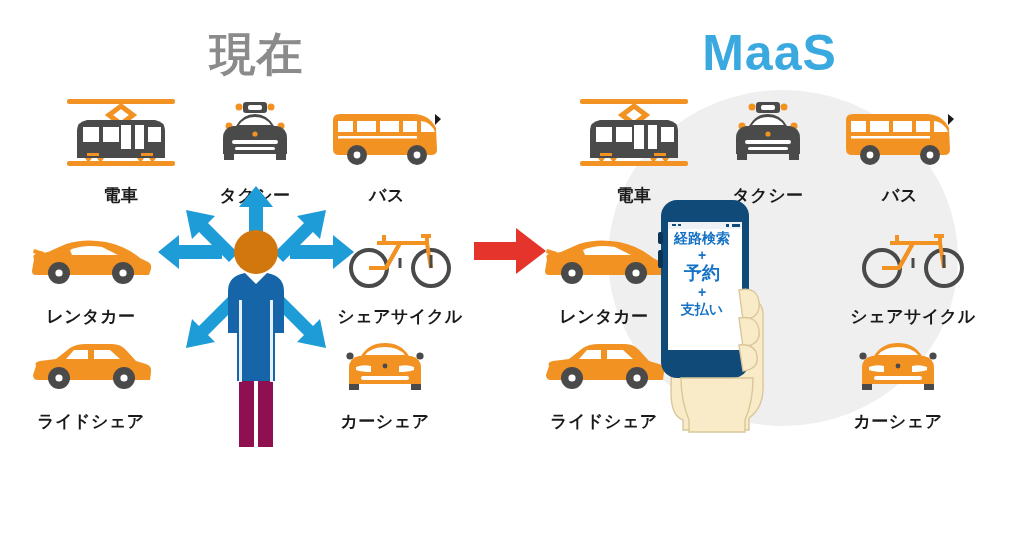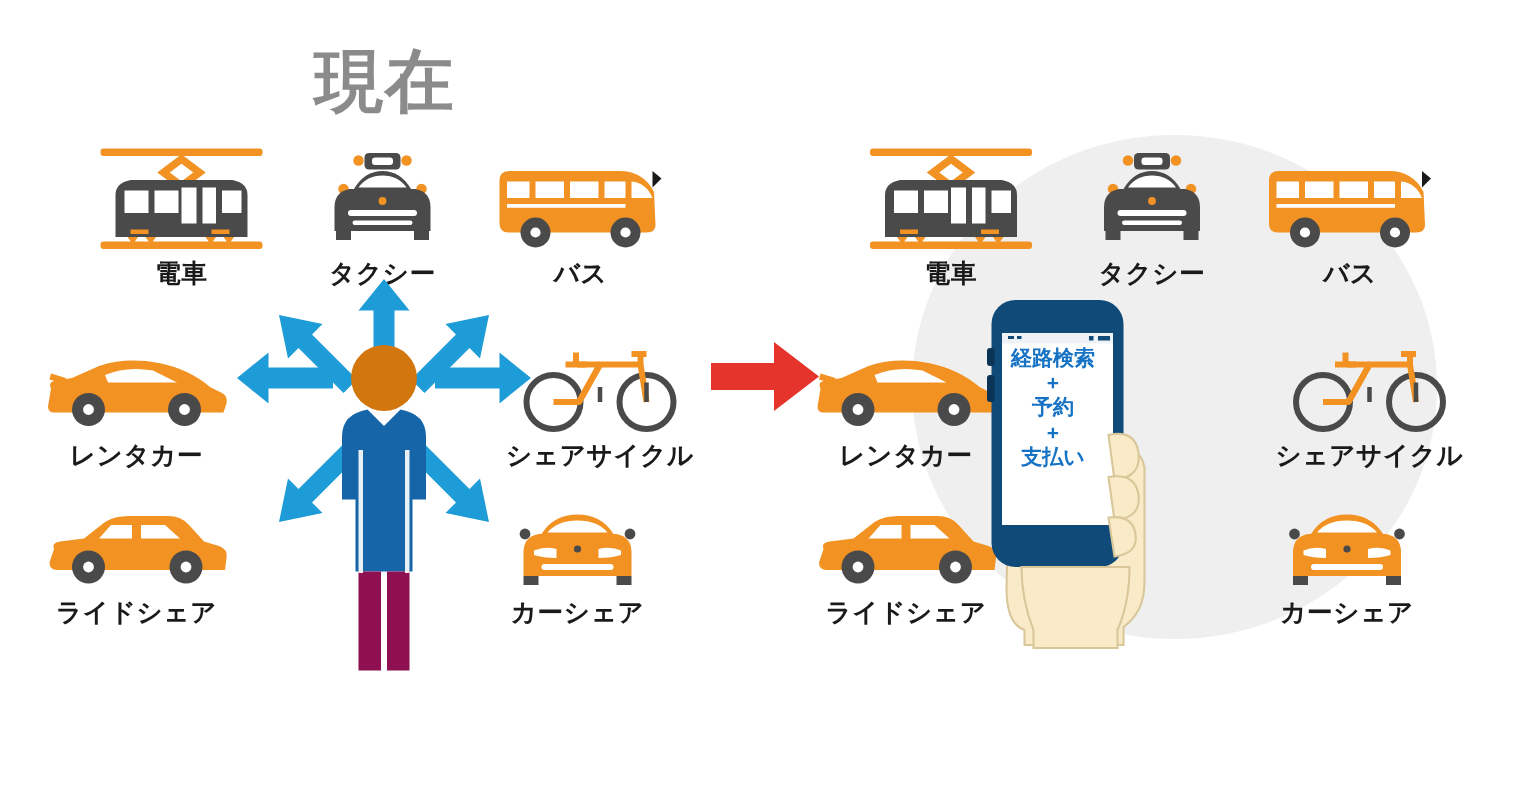--- a/index.html
+++ b/index.html
@@ -24,21 +24,21 @@
   
   .halo{
     position:absolute;left:95px;top:90px;width:350px;height:336px;
     background:#efefef;border-radius:50%;
   }
 
   
   .cell{position:absolute;width:150px;text-align:center;}
   .cell .art{height:78px;display:flex;align-items:flex-end;justify-content:center;}
   .cell .cap{
-    font-size:17px;font-weight:bold;color:#1a1a1a;margin-top:1px;
+    font-size:17px;font-weight:bold;color:#1a1a1a;margin-top:14px;
     letter-spacing:.5px;white-space:nowrap;
   }
 
   
   .p-train {left:46px;  top:92px;}
   .p-taxi  {left:180px; top:92px;}
   .p-bus   {left:312px; top:92px;}
   .p-rental{left:16px;  top:213px;text-align:center;}
   .p-cycle {left:300px; top:213px; width:200px;}
   .p-ride  {left:16px;  top:318px;}
@@ -230,20 +230,21 @@
   </div>
 
   <div class="red-arrow">
     <svg width="76" height="58" viewBox="0 0 76 58">
       <path d="M2 20 L44 20 L44 6 L74 29 L44 52 L44 38 L2 38 Z" fill="#E5342B"></path>
     </svg>
   </div>
 
   <div class="panel panel-right">
 
+    <div class="title title-maas">MaaS</div>
 
     <div class="halo"></div>
 
     <div class="cell p-train">
       <div class="art">
         <svg width="116" height="74" viewBox="0 0 116 74">
           <rect x="4" y="3" width="108" height="5" rx="2" fill="#F29222"></rect>
           <path d="M58 10 L70 19 L58 28 L46 19 Z" fill="none" stroke="#F29222" stroke-width="5"></path>
           <path d="M14 62 L14 34 Q14 26 24 24 L92 24 Q102 26 102 34 L102 62 Z" fill="#4A4A4A"></path>
           <rect x="20" y="31" width="16" height="15" fill="#fff"></rect>
@@ -395,20 +396,20 @@
           <path d="M226 345 Q242 343 244 356 Q246 369 230 371 Z" fill="#FAEBC8" stroke="#D9C79A" stroke-width="1.4"></path>
         </g>
 
         <path d="M168 378 Q168 400 176 420 L176 432 L232 432 L232 420 Q240 402 240 378 Z" fill="#FAEBC8" stroke="#D9C79A" stroke-width="1.4"></path>
       </svg>
     </div>
 
     <div style="position:absolute;left:155px;top:230px;width:68px;text-align:center;color:#1572C4;font-weight:bold;line-height:1.18;">
       <div style="font-size:14px;">経路検索</div>
       <div style="font-size:14px;">+</div>
-      <div style="font-size:14px;">予約</div>
+      <div style="font-size:18px;">予約</div>
       <div style="font-size:14px;">+</div>
       <div style="font-size:14px;">支払い</div>
     </div>
 
   </div>
 
 </div>
 
 </body></html>

